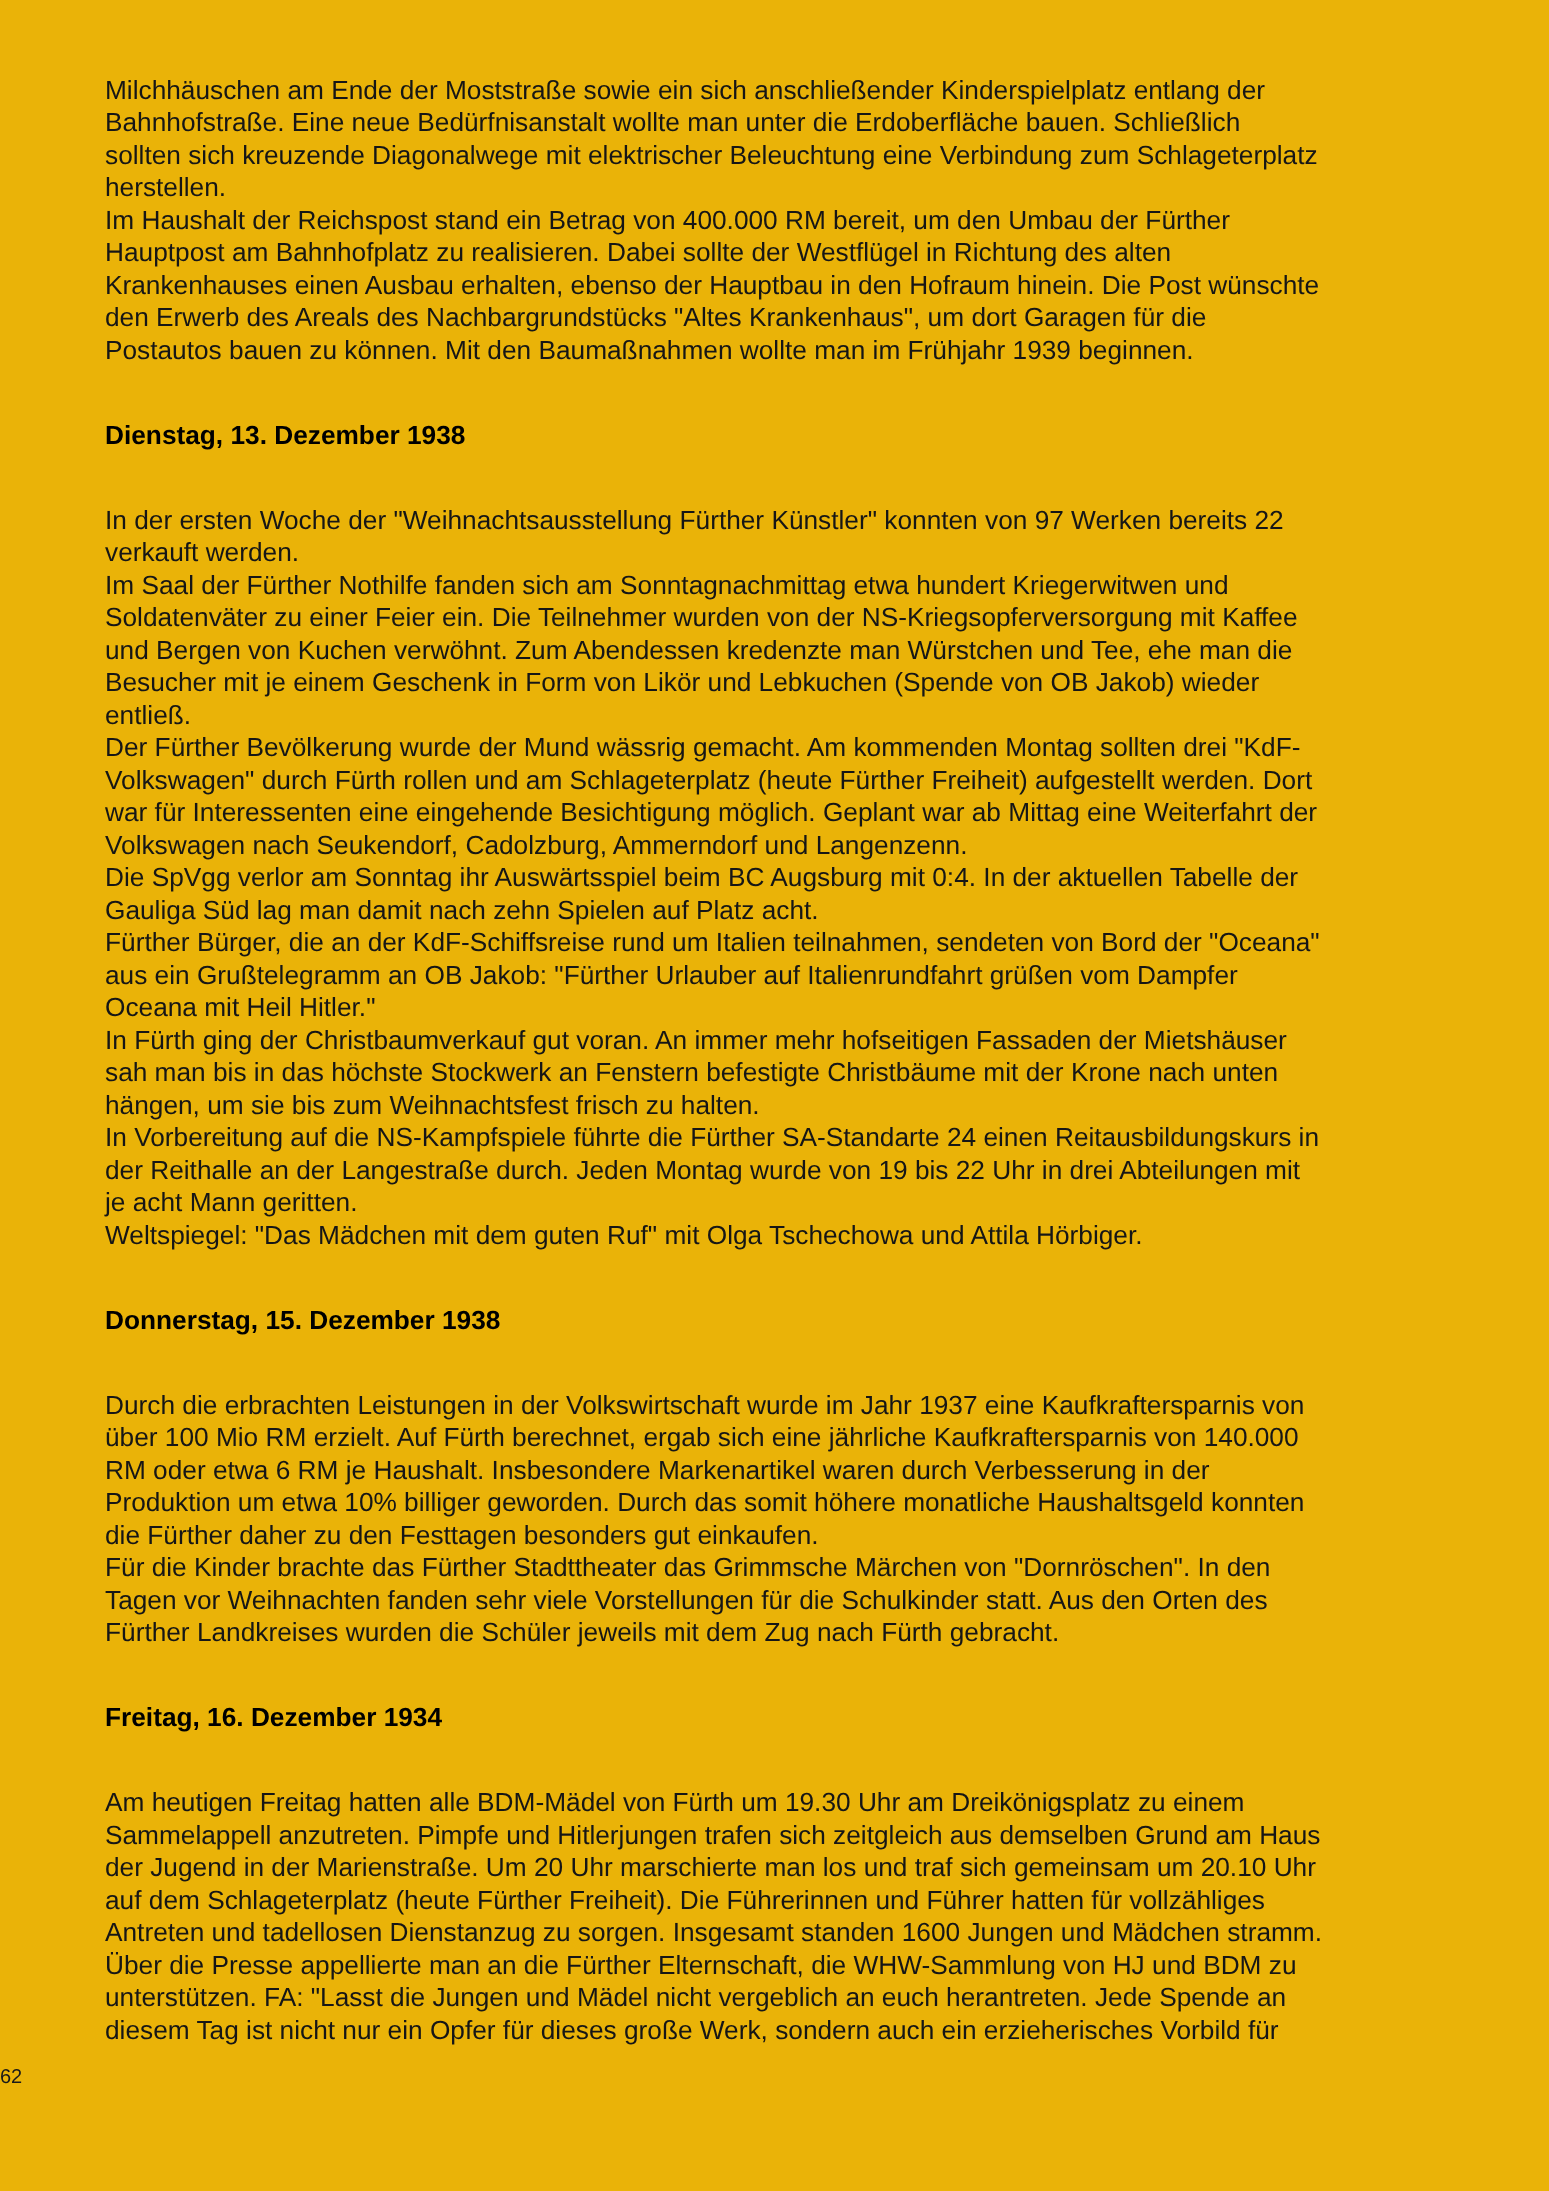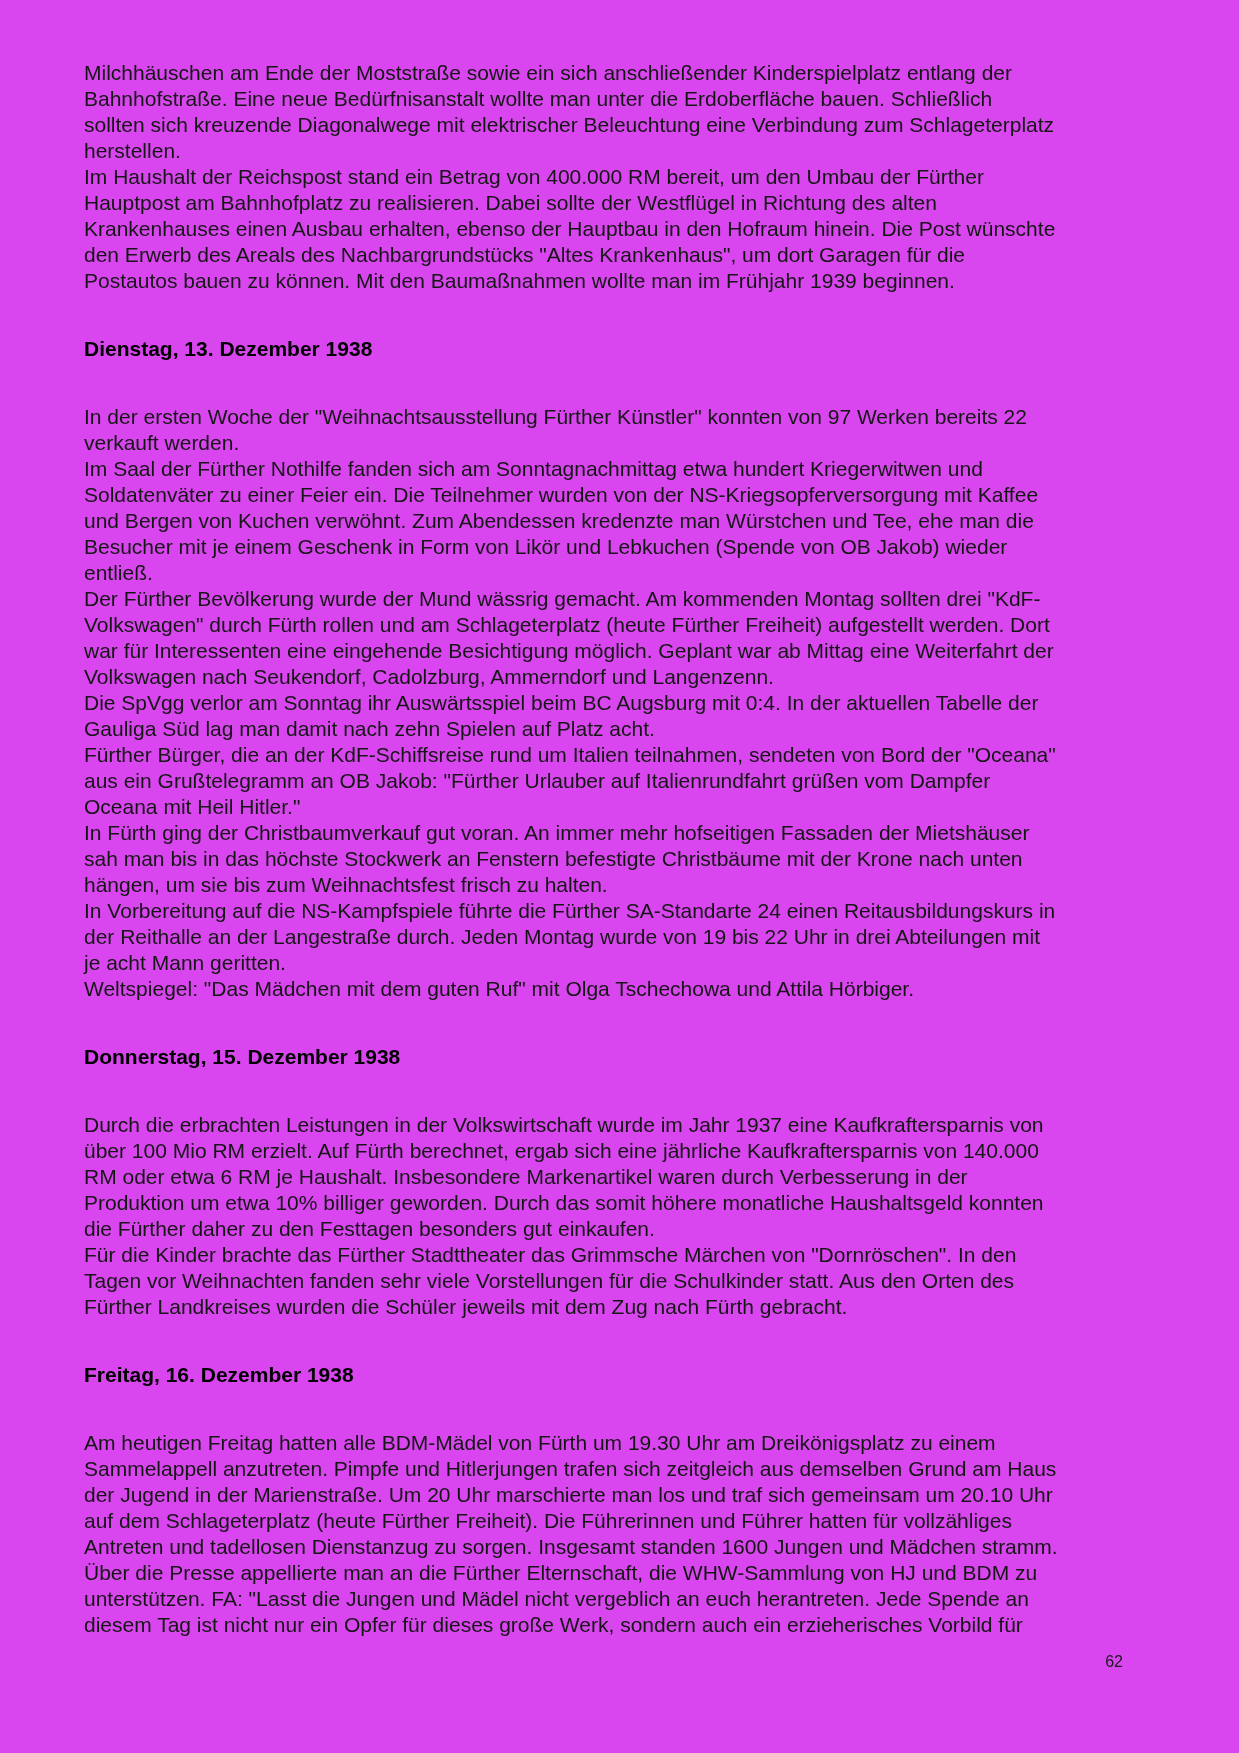--- a/index.html
+++ b/index.html
@@ -4,21 +4,21 @@
 <style>
   html, body {
     margin: 0;
     padding: 0;
     background: #ffffff;
   }
   .page {
     position: relative;
     width: 1239px;
     height: 1753px;
-    background: #d946ef;
+    background: #eab308;
     overflow: hidden;
     font-family: "Liberation Sans", "DejaVu Sans", sans-serif;
     color: #161616;
   }
   .content {
     position: absolute;
     top: 60px;
     left: 84px;
     right: 40px;
   }
@@ -37,21 +37,21 @@
     white-space: pre;
     color: #000000;
   }
   .page-number {
     position: absolute;
     top: 1652px;
     left: 0;
     width: 100%;
     box-sizing: border-box;
     padding-right: 116px;
-    text-align: right;
+    text-align: left;
     font-size: 16px;
     line-height: 20px;
     color: #1a1a1a;
   }
 </style>
 </head>
 <body>
 
 <div class="page">
   <div class="content">
@@ -95,21 +95,21 @@
     <h2 class="heading">Donnerstag, 15. Dezember 1938</h2>
     <p class="block">Durch die erbrachten Leistungen in der Volkswirtschaft wurde im Jahr 1937 eine Kaufkraftersparnis von
 über 100 Mio RM erzielt. Auf Fürth berechnet, ergab sich eine jährliche Kaufkraftersparnis von 140.000
 RM oder etwa 6 RM je Haushalt. Insbesondere Markenartikel waren durch Verbesserung in der
 Produktion um etwa 10% billiger geworden. Durch das somit höhere monatliche Haushaltsgeld konnten
 die Fürther daher zu den Festtagen besonders gut einkaufen.
 Für die Kinder brachte das Fürther Stadttheater das Grimmsche Märchen von "Dornröschen". In den
 Tagen vor Weihnachten fanden sehr viele Vorstellungen für die Schulkinder statt. Aus den Orten des
 Fürther Landkreises wurden die Schüler jeweils mit dem Zug nach Fürth gebracht.</p>
 
-    <h2 class="heading">Freitag, 16. Dezember 1938</h2>
+    <h2 class="heading">Freitag, 16. Dezember 1934</h2>
     <p class="block">Am heutigen Freitag hatten alle BDM-Mädel von Fürth um 19.30 Uhr am Dreikönigsplatz zu einem
 Sammelappell anzutreten. Pimpfe und Hitlerjungen trafen sich zeitgleich aus demselben Grund am Haus
 der Jugend in der Marienstraße. Um 20 Uhr marschierte man los und traf sich gemeinsam um 20.10 Uhr
 auf dem Schlageterplatz (heute Fürther Freiheit). Die Führerinnen und Führer hatten für vollzähliges
 Antreten und tadellosen Dienstanzug zu sorgen. Insgesamt standen 1600 Jungen und Mädchen stramm.
 Über die Presse appellierte man an die Fürther Elternschaft, die WHW-Sammlung von HJ und BDM zu
 unterstützen. FA: "Lasst die Jungen und Mädel nicht vergeblich an euch herantreten. Jede Spende an
 diesem Tag ist nicht nur ein Opfer für dieses große Werk, sondern auch ein erzieherisches Vorbild für</p>
 
   </div>

